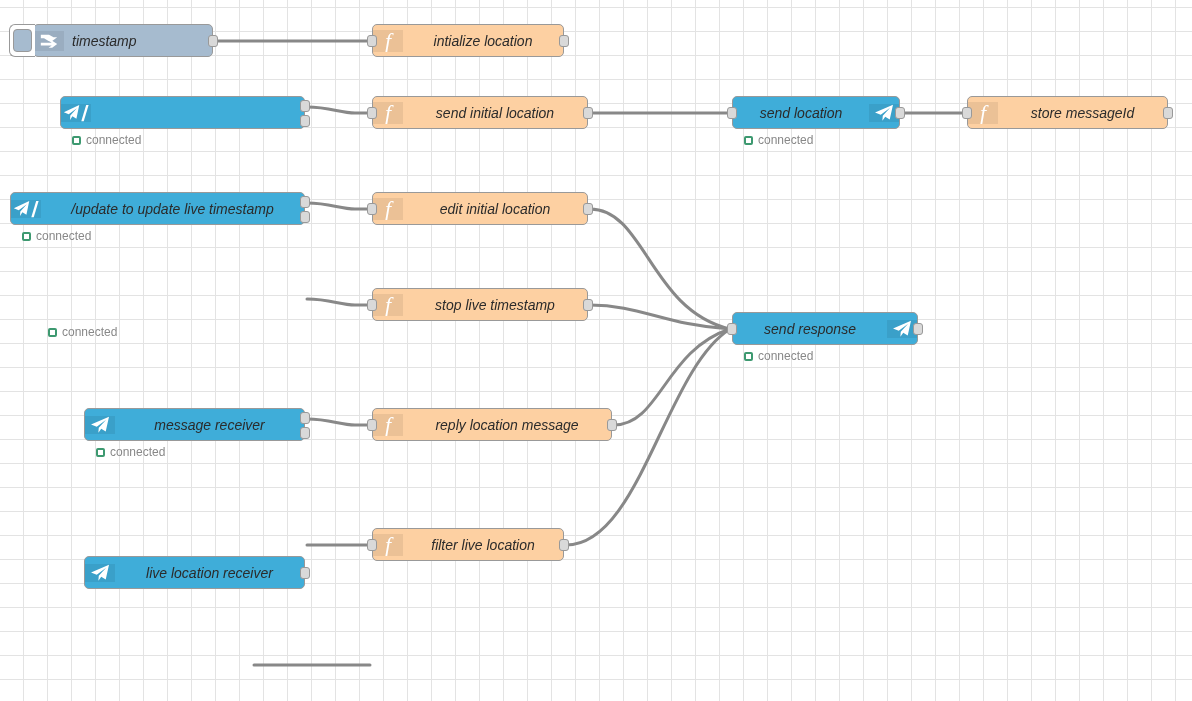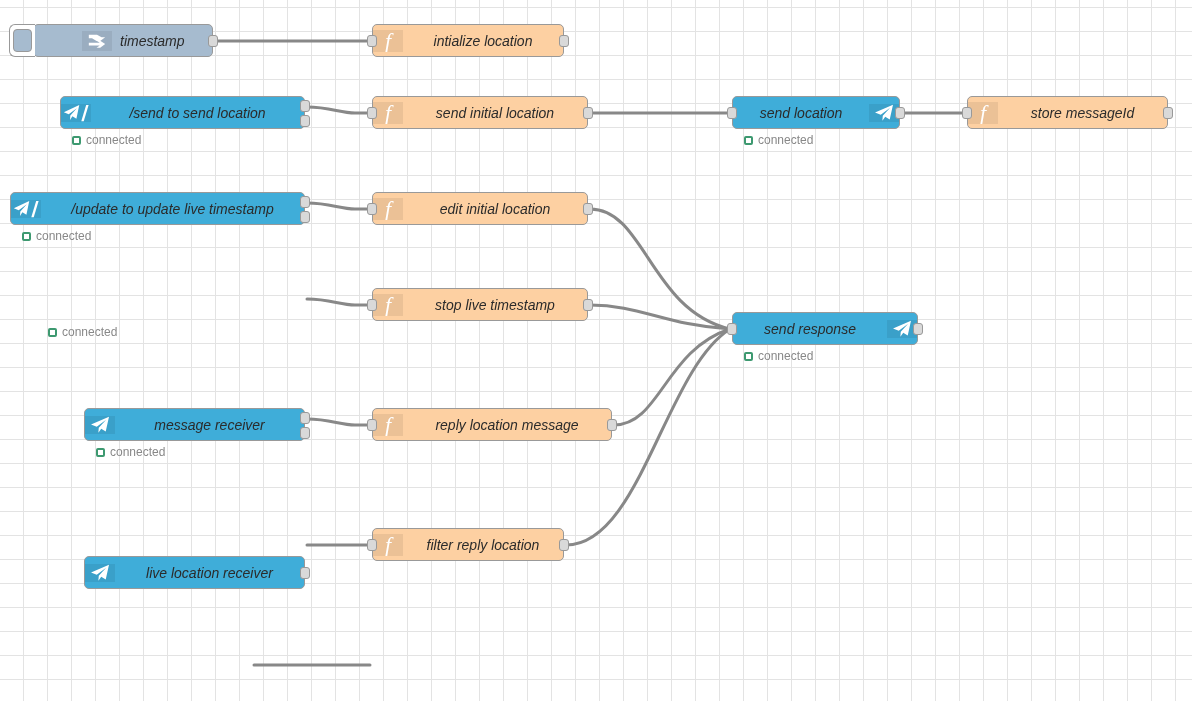--- a/index.html
+++ b/index.html
@@ -177,21 +177,21 @@
       <path d="M 307,203 C 330,203 340,209 355,209 C 366,209 362,209 370,209" fill="none" stroke="#888888" stroke-width="3" stroke-linecap="round"></path>
       <path d="M 307,299 C 330,299 340,305 355,305 C 366,305 362,305 370,305" fill="none" stroke="#888888" stroke-width="3" stroke-linecap="round"></path>
       <path d="M 307,419 C 330,419 340,425 355,425 C 366,425 362,425 370,425" fill="none" stroke="#888888" stroke-width="3" stroke-linecap="round"></path>
       <path d="M 307,545 C 330,545 345,545 370,545" fill="none" stroke="#888888" stroke-width="3" stroke-linecap="round"></path>
       <path d="M 590,209 C 645,209 650,310 730,329" fill="none" stroke="#888888" stroke-width="3" stroke-linecap="round"></path>
       <path d="M 590,305 C 640,305 665,325 730,329" fill="none" stroke="#888888" stroke-width="3" stroke-linecap="round"></path>
       <path d="M 614,425 C 660,425 665,350 730,329" fill="none" stroke="#888888" stroke-width="3" stroke-linecap="round"></path>
       <path d="M 566,545 C 640,545 665,370 730,329" fill="none" stroke="#888888" stroke-width="3" stroke-linecap="round"></path>
       <path d="M 254,665 C 290,665 330,665 370,665" fill="none" stroke="#888888" stroke-width="3" stroke-linecap="round"></path>
     </svg>
-<div class="node n-inject left" style="left: 33px; top: 24px; width: 180px; padding-left: 48px;">
+<div class="node n-inject left" style="left: 33px; top: 24px; width: 180px;">
       <div class="body">
         <div class="iconbox">
           <svg class="glyph" width="20" height="20" viewBox="0 0 22 22">
       <path d="M2 4 h9 l5 3 h4 l-5.5 4 h-4 l-5 -3 h-3.5 z" fill="#ffffff"></path>
       <path d="M2 13 h12 l-3.5 -2.2 h4 l5.5 3.6 l-5.5 4 h-4 l3.5 -2.4 h-12 z" fill="#ffffff"></path>
     </svg>
         </div>
         <div class="label">timestamp</div>
       </div>
       <div class="port out" style="top: 10px;"></div>
@@ -212,21 +212,20 @@
       <div class="port out" style="top: 10px;"></div>
     </div>
     <div class="node n-telegram center" style="left: 60px; top: 96px; width: 245px;">
       <div class="body">
         <div class="iconbox">
           <svg class="glyph" width="26" height="18" viewBox="0 0 32 22">
       <path d="M20 1 L1 10 L7 12.5 L17 5 L9 14 L8.6 19.5 L11.6 15 L16.5 18 Z" fill="#ffffff"></path>
       <path d="M28.5 1 L31.5 1 L25.5 21 L22.5 21 Z" fill="#ffffff"></path>
           </svg>
         </div>
-        <div class="label">/send to send location</div>
       </div>
       <div class="port out" style="top: 3px;"></div>
       <div class="port out" style="top: 18px;"></div>
     </div>
     <div class="status" style="left: 72px; top: 133px;">
       <span class="dot"></span>
       <span>connected</span>
     </div>
     <div class="node n-function center" style="left: 372px; top: 96px; width: 216px;">
       <div class="body">
@@ -372,18 +371,18 @@
       <span class="dot"></span>
       <span>connected</span>
     </div>
     <div class="node n-function center" style="left: 372px; top: 528px; width: 192px;">
       <div class="body">
         <div class="iconbox">
           <svg class="glyph" width="16" height="22" viewBox="0 0 16 22">
       <text x="8" y="18" text-anchor="middle" font-family="Liberation Serif, serif" font-style="italic" font-size="22" fill="#ffffff">f</text>
           </svg>
         </div>
-        <div class="label">filter reply location</div>
+        <div class="label">filter live location</div>
       </div>
       <div class="port in" style="top: 10px;"></div>
       <div class="port out" style="top: 10px;"></div>
     </div>
   </div>
 
 </body></html>

